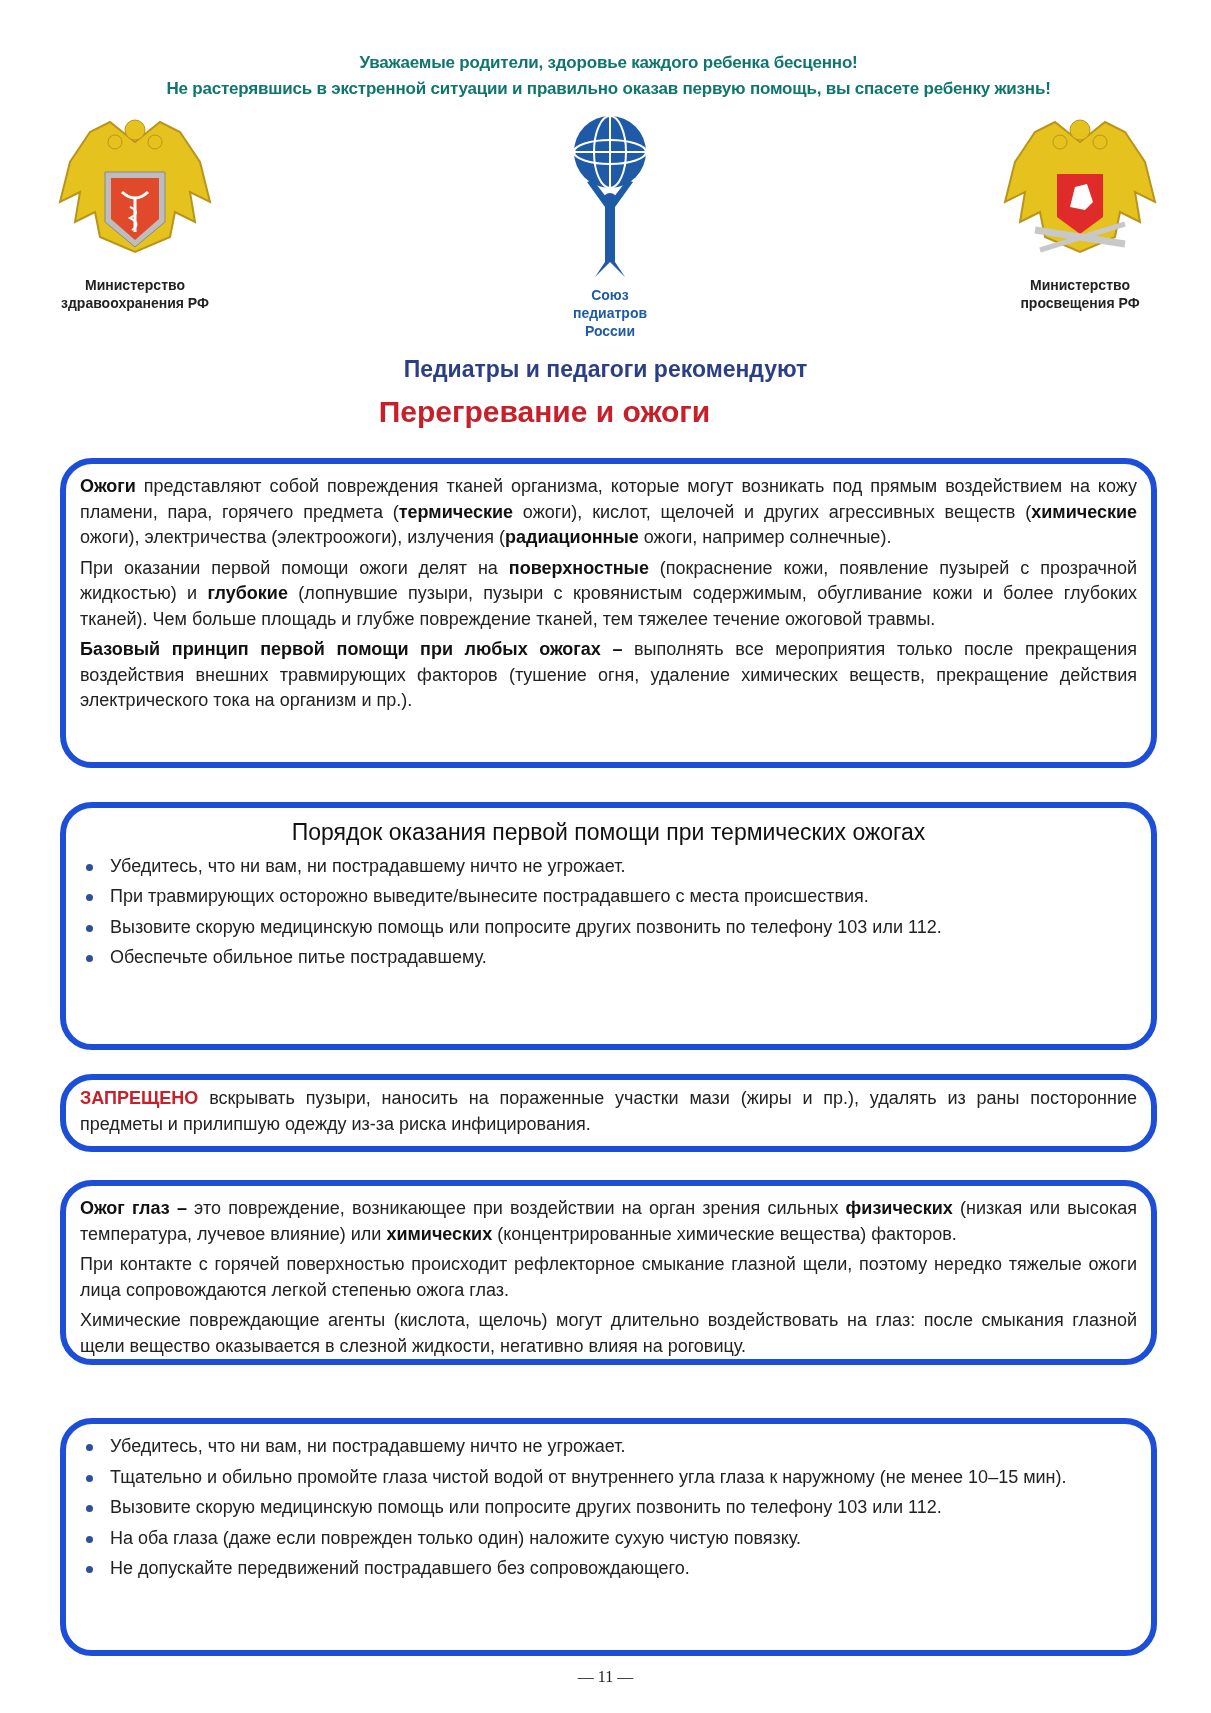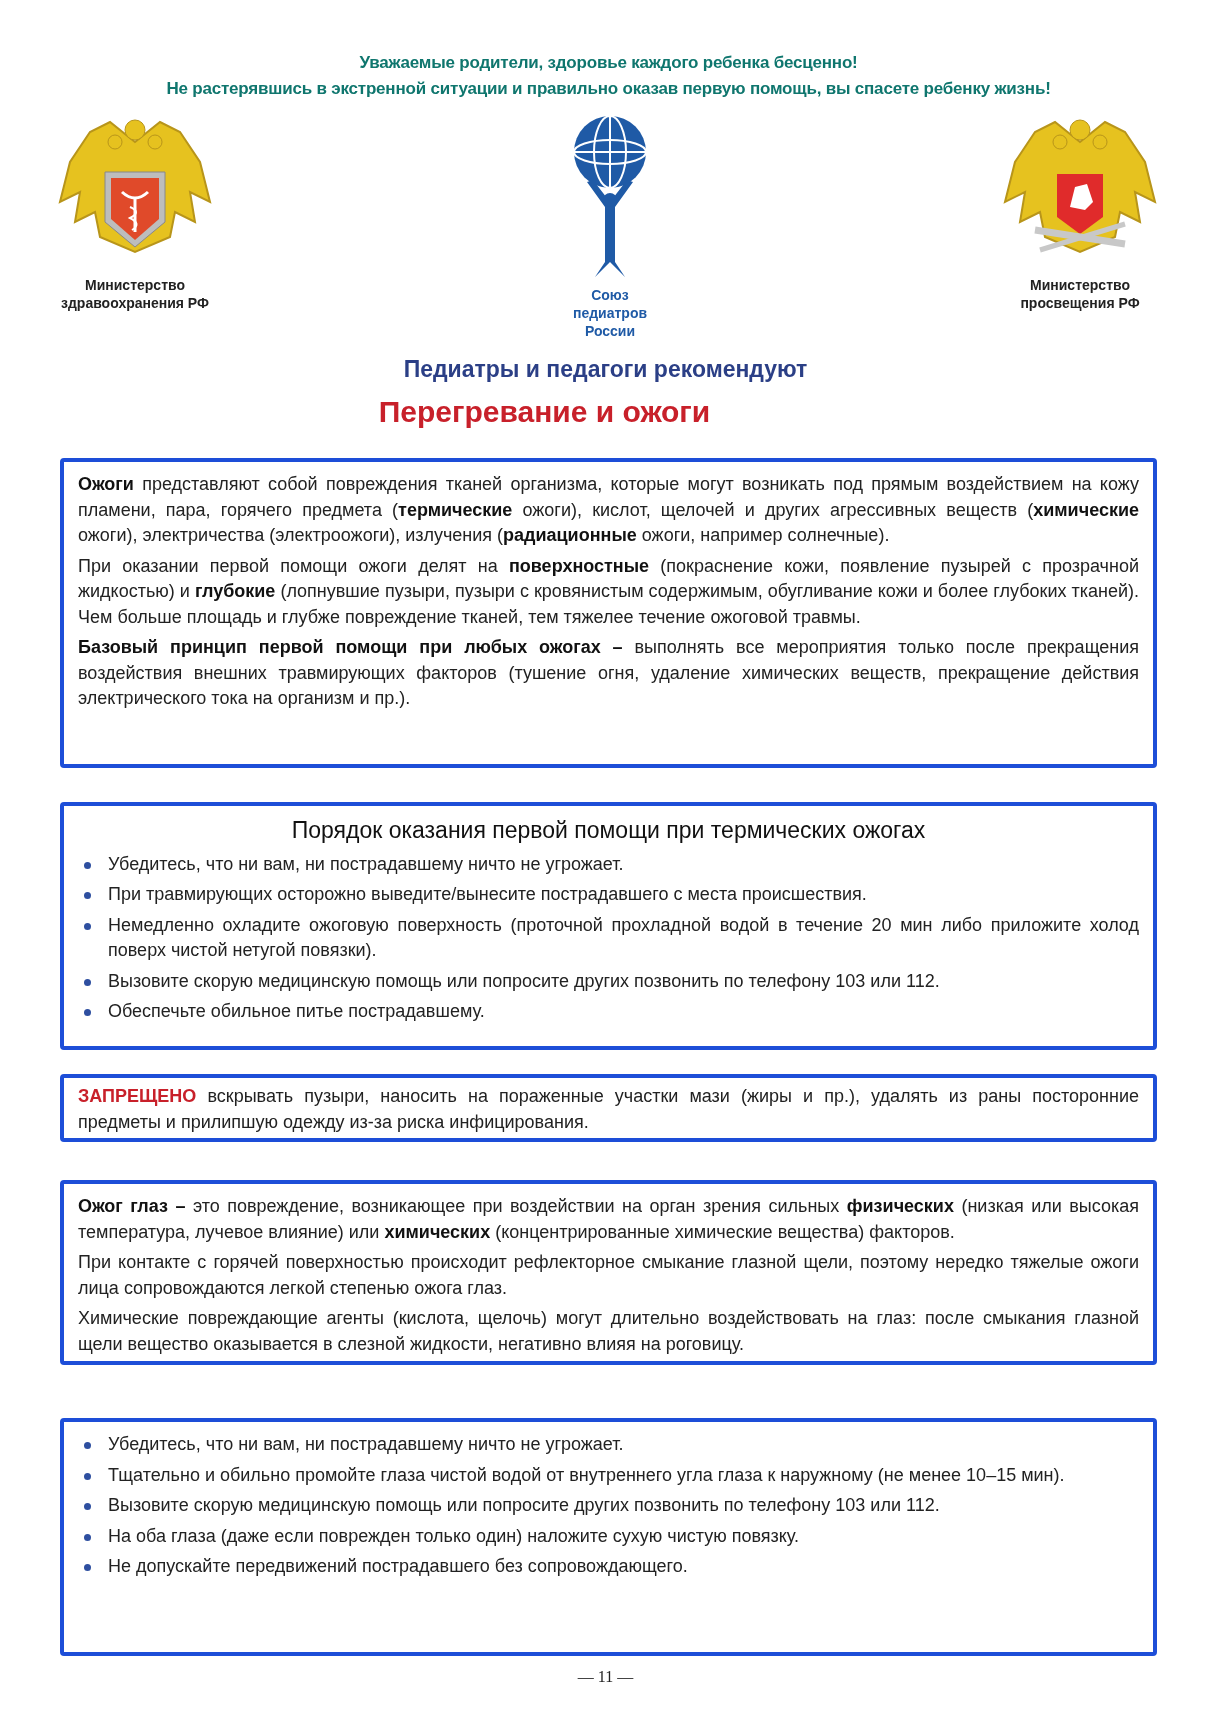--- a/index.html
+++ b/index.html
@@ -7,22 +7,22 @@
          font-family: "Liberation Sans", sans-serif; color: #1a1a1a; }
   .slogan { position: absolute; left: 3px; width: 1211px; text-align: center;
             color: #0f766e; font-weight: bold; font-size: 17px; letter-spacing: -0.2px; }
   .logo-block { position: absolute; text-align: center; }
   .logo-caption { font-weight: bold; font-size: 14px; line-height: 18px; color: #222; }
   .logo-caption.blue { color: #1f5aa6; }
   .subtitle { position: absolute; left: 0; width: 1211px; text-align: center;
               color: #2b3f86; font-weight: bold; font-size: 23px; top: 356px; }
   .title { position: absolute; left: 0; width: 1089px; text-align: center;
            color: #c8202a; font-weight: bold; font-size: 30px; top: 395px; }
-  .box { position: absolute; left: 60px; width: 1097px; border: 4px solid #1d4ed8;
-         border-radius: 4px; box-sizing: border-box; padding: 10px 14px 8px 14px;
+  .box { position: absolute; left: 60px; width: 1097px; border: 6px solid #1d4ed8;
+         border-radius: 32px; box-sizing: border-box; padding: 10px 14px 8px 14px;
          font-size: 18px; line-height: 25.5px; color: #222; text-align: justify; }
   .box p { margin: 0 0 5px 0; }
   .box b { color: #111; }
   .box h2 { margin: 2px 0 8px 0; text-align: center; font-size: 23px; font-weight: normal; color: #111; }
   .box ul { margin: 0; padding: 0; list-style: none; }
   .box li { position: relative; padding-left: 30px; margin-bottom: 5px; }
   .box li::before { content: ""; position: absolute; left: 6px; top: 10px; width: 7px; height: 7px;
                     border-radius: 50%; background: #2e4fa0; }
   .red { color: #c8202a; font-weight: bold; }
   .page-number { position: absolute; top: 1668px; left: 0; width: 1211px; text-align: center;
@@ -93,27 +93,26 @@
   <p>
     <b>Базовый принцип первой помощи при любых ожогах –</b><span> выполнять все мероприятия только после прекращения воздействия внешних травмирующих факторов (тушение огня, удаление химических веществ, прекращение действия электрического тока на организм и пр.).</span>
   </p>
 </div>
 
 <div class="box" style="top:802px; height:248px;">
   <h2>Порядок оказания первой помощи при термических ожогах</h2>
   <ul>
     <li>Убедитесь, что ни вам, ни пострадавшему ничто не угрожает.</li>
     <li>При травмирующих осторожно выведите/вынесите пострадавшего с места происшествия.</li>
-    <li>Немедленно охладите ожоговую поверхность (проточной прохладной водой в течение 20 мин либо приложите холод поверх чистой нетугой повязки).</li>
     <li>Вызовите скорую медицинскую помощь или попросите других позвонить по телефону 103 или 112.</li>
     <li>Обеспечьте обильное питье пострадавшему.</li>
   </ul>
 </div>
 
-<div class="box" style="top:1074px; height:68px; padding-top:6px;">
+<div class="box" style="top:1074px; height:78px; padding-top:6px;">
   <span class="red">ЗАПРЕЩЕНО</span><span> вскрывать пузыри, наносить на пораженные участки мази (жиры и пр.), удалять из раны посторонние предметы и прилипшую одежду из-за риска инфицирования.</span>
 </div>
 
 <div class="box" style="top:1180px; height:185px;">
   <p>
     <b>Ожог глаз –</b><span> это повреждение, возникающее при воздействии на орган зрения сильных </span><b>физических</b><span> (низкая или высокая температура, лучевое влияние) или </span><b>химических</b><span> (концентрированные химические вещества) факторов.</span>
   </p>
   <p>При контакте с горячей поверхностью происходит рефлекторное смыкание глазной щели, поэтому нередко тяжелые ожоги лица сопровождаются легкой степенью ожога глаз.</p>
   <p>Химические повреждающие агенты (кислота, щелочь) могут длительно воздействовать на глаз: после смыкания глазной щели вещество оказывается в слезной жидкости, негативно влияя на роговицу.</p>
 </div>

